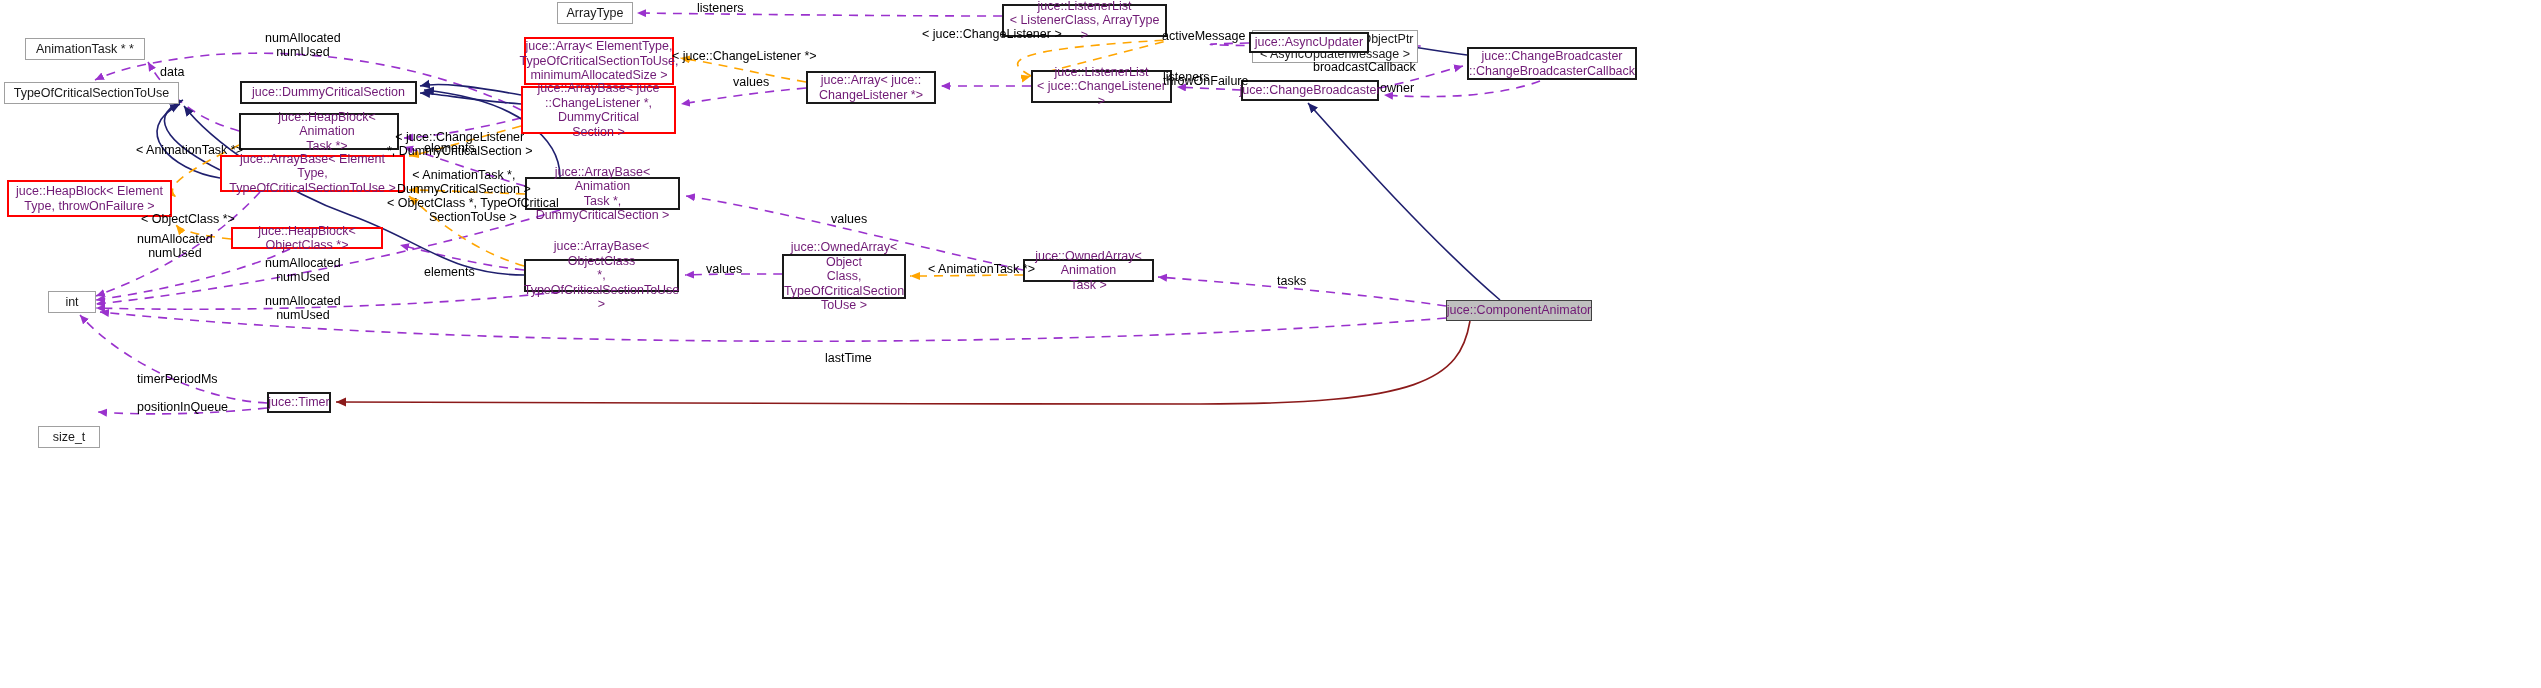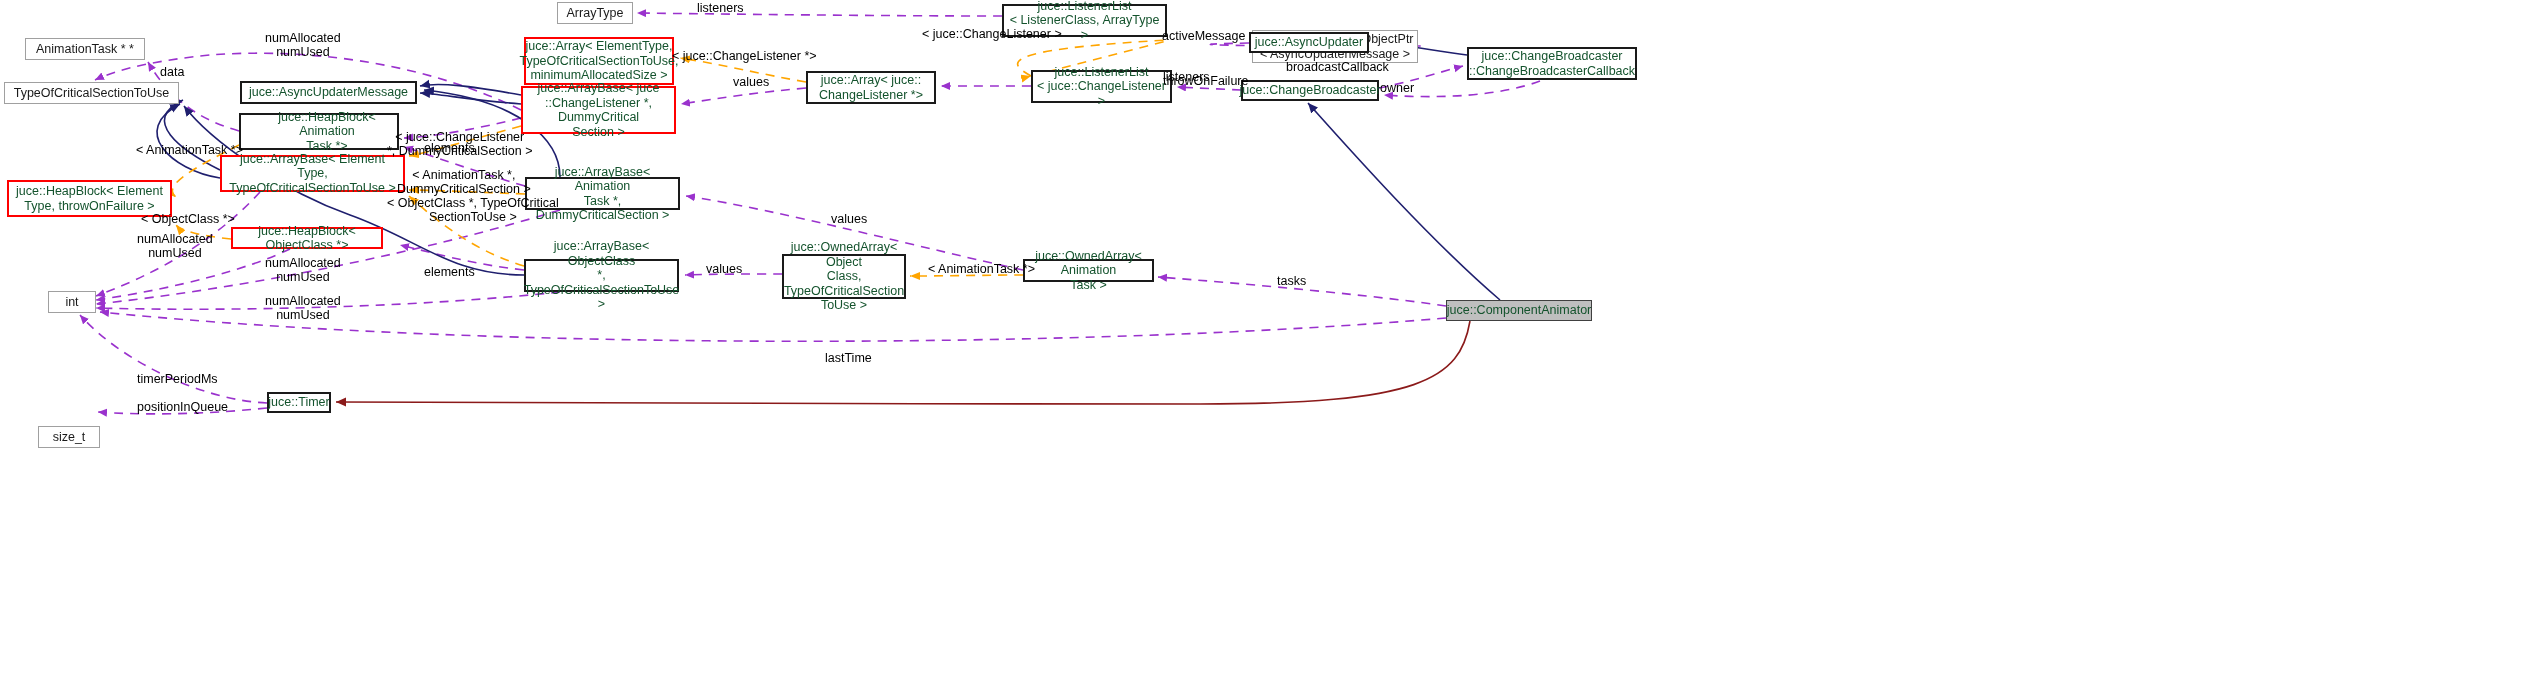--- a/index.html
+++ b/index.html
@@ -26,21 +26,21 @@
   .node {
     position: absolute;
     box-sizing: border-box;
     display: flex;
     align-items: center;
     justify-content: center;
     text-align: center;
     background: #ffffff;
     font-size: 12.5px;
     line-height: 14.5px;
-    color: #14532d;
+    color: #701a75;
     padding: 2px 4px;
     white-space: pre-line;
     z-index: 5;
   }
   .node.thick   { border: 2px solid #1a1a1a; }
   .node.red     { border: 2px solid #ff0000; }
   .node.gray    { border: 1px solid #a0a0a0; color: #1a1a1a; }
   .node.center-node {
     border: 1px solid #404040;
     background: #bfbfbf;
@@ -164,21 +164,21 @@
   </svg>
 
   <div id="nodes-layer">
       <div class="node gray" style="left: 25px; top: 38px; width: 120px; height: 22px;">AnimationTask * *</div>
       <div class="node gray" style="left: 4px; top: 82px; width: 175px; height: 22px;">TypeOfCriticalSectionToUse</div>
       <div class="node gray" style="left: 557px; top: 2px; width: 76px; height: 22px;">ArrayType</div>
       <div class="node red" style="left: 7px; top: 180px; width: 165px; height: 37px; text-align: center;">juce::HeapBlock&lt; Element
 Type, throwOnFailure &gt;</div>
       <div class="node gray" style="left: 48px; top: 291px; width: 48px; height: 22px;">int</div>
       <div class="node gray" style="left: 38px; top: 389px; width: 62px; height: 22px; margin-top: 37px;">size_t</div>
-      <div class="node thick" style="left: 240px; top: 81px; width: 177px; height: 23px;">juce::AsyncUpdaterMessage</div>
+      <div class="node thick" style="left: 240px; top: 81px; width: 177px; height: 23px;">juce::DummyCriticalSection</div>
       <div class="node thick" style="left: 239px; top: 113px; width: 160px; height: 37px; padding-left: 20px;">juce::HeapBlock&lt; Animation
 Task *&gt;</div>
       <div class="node red" style="left: 220px; top: 155px; width: 185px; height: 37px;">juce::ArrayBase&lt; Element
 Type, TypeOfCriticalSectionToUse &gt;</div>
       <div class="node red" style="left: 231px; top: 227px; width: 152px; height: 22px;">juce::HeapBlock&lt; ObjectClass *&gt;</div>
       <div class="node thick" style="left: 267px; top: 392px; width: 64px; height: 21px;">juce::Timer</div>
       <div class="node red" style="left: 524px; top: 37px; width: 150px; height: 48px;">juce::Array&lt; ElementType,
 TypeOfCriticalSectionToUse,
 minimumAllocatedSize &gt;</div>
       <div class="node red" style="left: 521px; top: 86px; width: 155px; height: 48px;">juce::ArrayBase&lt; juce
@@ -208,21 +208,21 @@
       <div class="node center-node" style="left: 1446px; top: 300px; width: 146px; height: 21px;">juce::ComponentAnimator</div>
     </div>
 
   <div id="labels-layer">
       <div class="edge-label" style="left: 265px; top: 31px;">numAllocated
 numUsed</div>
       <div class="edge-label" style="left: 697px; top: 1px;">listeners</div>
       <div class="edge-label" style="left: 160px; top: 65px;">data</div>
       <div class="edge-label" style="left: 672px; top: 49px;">&lt; juce::ChangeListener *&gt;</div>
       <div class="edge-label" style="left: 1162px; top: 29px;">activeMessage</div>
-      <div class="edge-label" style="left: 1286px; top: 60px;">broadcastCallback</div>
+      <div class="edge-label" style="left: 1313px; top: 60px;">broadcastCallback</div>
       <div class="edge-label" style="left: 733px; top: 75px;">values</div>
       <div class="edge-label" style="left: 1163px; top: 70px;">listeners</div>
       <div class="edge-label" style="left: 1163px; top: 74px;">throwOnFailure</div>
       <div class="edge-label" style="left: 387px; top: 108px; margin-top: 22px;">&lt; juce::ChangeListener
 *, DummyCriticalSection &gt;</div>
       <div class="edge-label" style="left: 1380px; top: 81px;">owner</div>
       <div class="edge-label" style="left: 136px; top: 143px;">&lt; AnimationTask *&gt;</div>
       <div class="edge-label" style="left: 424px; top: 141px;">elements</div>
       <div class="edge-label" style="left: 922px; top: 27px;">&lt; juce::ChangeListener &gt;</div>
       <div class="edge-label" style="left: 397px; top: 168px;">&lt; AnimationTask *,

